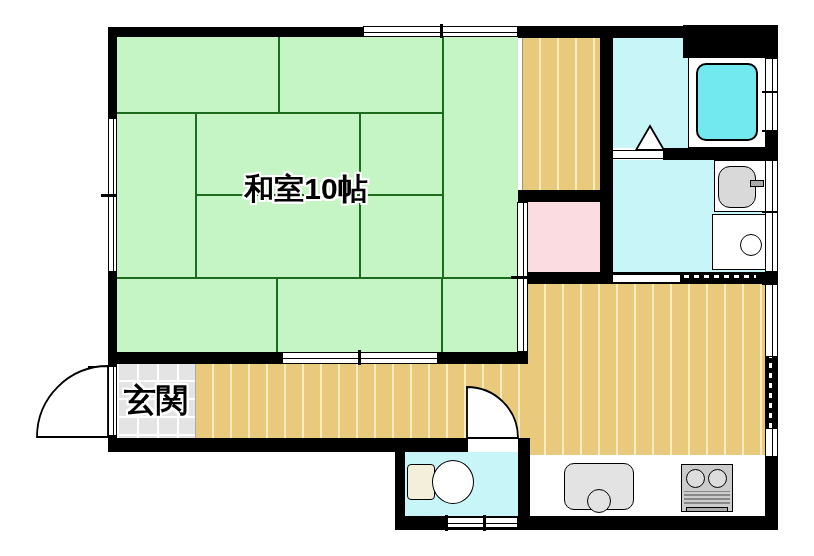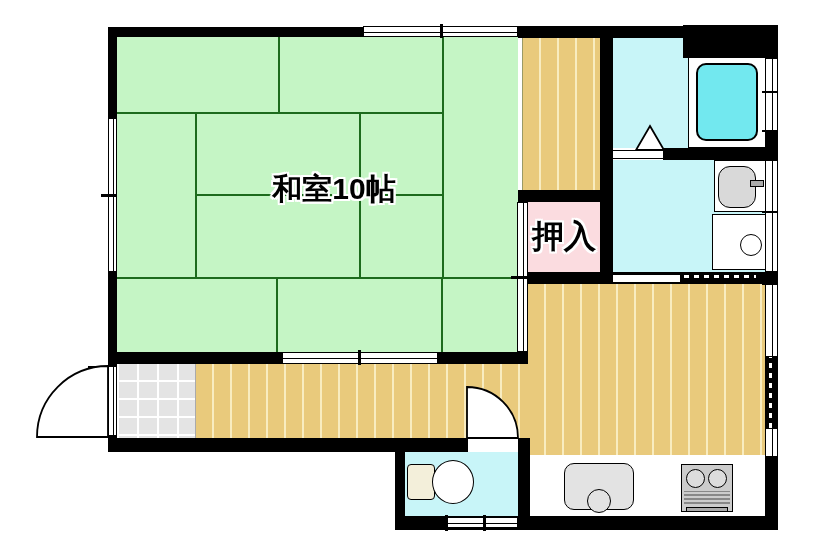--- a/index.html
+++ b/index.html
@@ -125,16 +125,16 @@
 
   <div class="dash-h" style="left:684px;top:275px;width:72px;height:3px;"></div>
   <div class="dash-v" style="left:769px;top:357px;width:3px;height:71px;"></div>
 
   <svg id="doors" width="814" height="556">
     <path d="M 108 437 L 37 437 A 71 71 0 0 1 108 366 Z" fill="#fff" stroke="#000" stroke-width="1.8"></path>
     <path d="M 467 438 L 467 387 A 51 51 0 0 1 518 438 Z" fill="#fff" stroke="#000" stroke-width="1.8"></path>
     <path d="M 650 126 L 664 150 L 636 150 Z" fill="#fff" stroke="#000" stroke-width="1.8"></path>
   </svg>
 
-  <div class="label" style="left:224px;top:172px;width:220px;font-size:30px;">和室10帖</div>
-  <div class="label" style="left:522px;top:219px;width:84px;font-size:32px;">押入</div>
+  <div class="label" style="left:196px;top:172px;width:220px;font-size:30px;">和室10帖</div>
+  <div class="label" style="left:114px;top:383px;width:84px;font-size:32px;">玄関</div>
 
 </div>
 
 </body></html>

